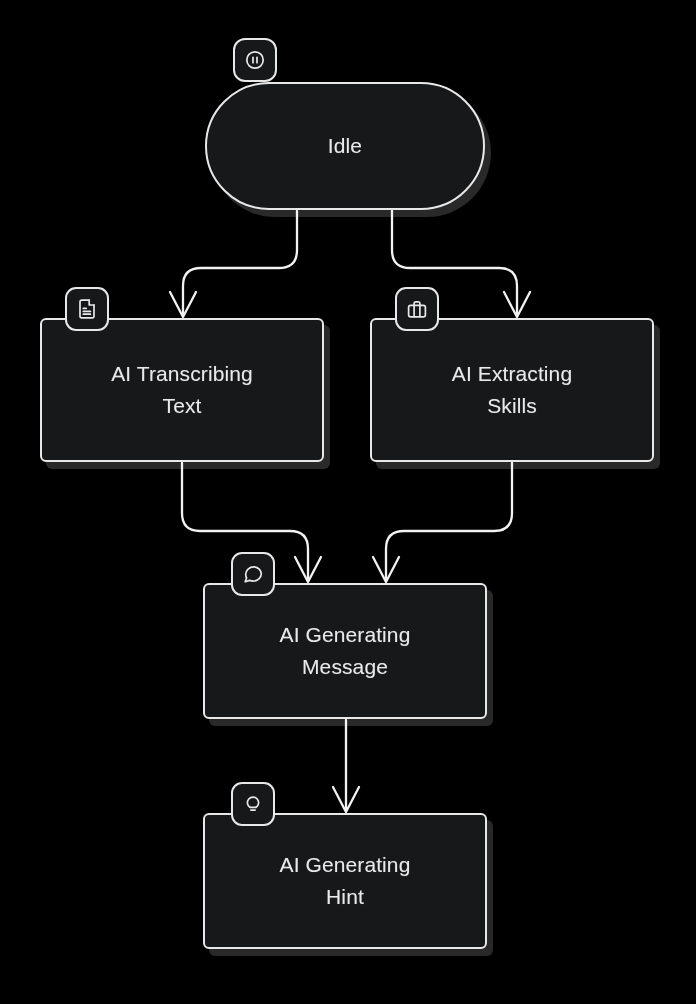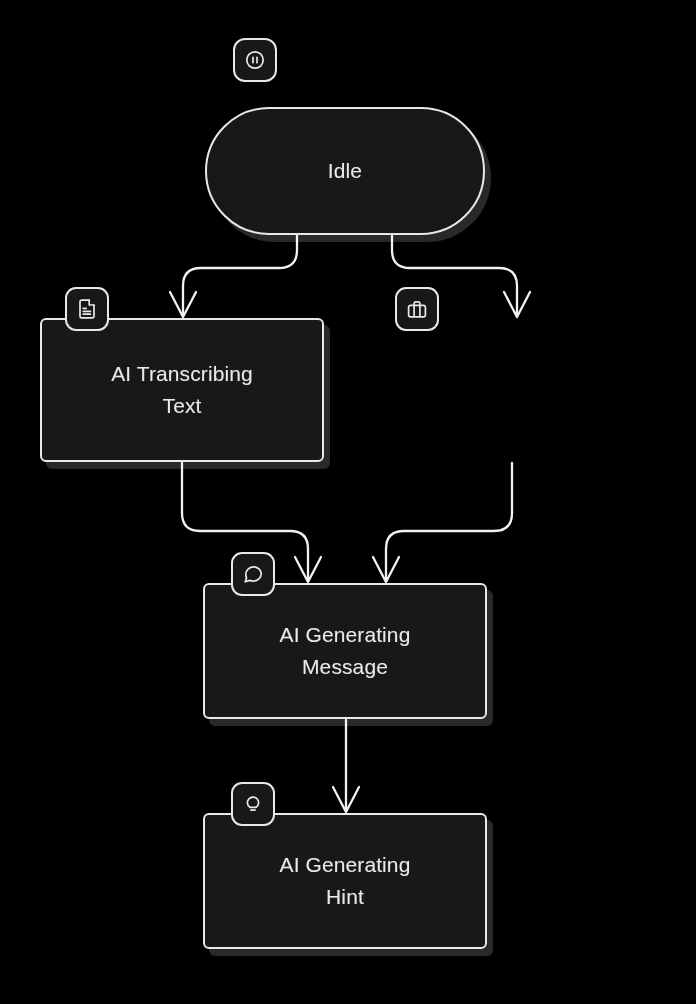--- a/index.html
+++ b/index.html
@@ -19,21 +19,21 @@
   .node{
     position:absolute;z-index:3;
     background:#17181a;
     border:2px solid #e8e8e8;
     box-sizing:border-box;
     display:flex;align-items:center;justify-content:center;
     box-shadow:6px 7px 0 0 rgba(255,255,255,0.16);
     color:#e9e9e9;
   }
   .node.rect{border-radius:6px;}
-  .node.stadium{border-radius:70px;margin-top:25px;}
+  .node.stadium{border-radius:70px;}
   .node-label{
     text-align:center;
     font-size:21px;
     line-height:1.52;
     letter-spacing:0.1px;
     color:#e9e9e9;
     white-space:pre-line;
     padding:0 14px;
     text-shadow:0 0 1px rgba(255,255,255,.25);
   }
@@ -100,20 +100,24 @@
   <div class="badge" style="left:65px;top:287px;">
     <svg width="24" height="24" viewBox="0 0 24 24">
       <path d="M14.2 3.2 H6.6 A1.6 1.6 0 0 0 5 4.8 V19.2 A1.6 1.6 0 0 0 6.6 20.8 H17.4 A1.6 1.6 0 0 0 19 19.2 V8"></path>
       <polyline points="14.2,3.2 14.2,8 19,8"></polyline>
       <line x1="8.3" y1="11.4" x2="11.2" y2="11.4"></line>
       <line x1="8.3" y1="14.4" x2="15.4" y2="14.4"></line>
       <line x1="8.3" y1="17.2" x2="15.4" y2="17.2"></line>
     </svg>
   </div>
 
+  <div class="node rect" style="left:370px;top:318px;width:284px;height:144px;">
+    <div class="node-label">AI Extracting
+Skills</div>
+  </div>
   <div class="badge" style="left:395px;top:287px;">
     <svg width="24" height="24" viewBox="0 0 24 24">
       <rect x="3.6" y="8.3" width="16.8" height="11.6" rx="2.1"></rect>
       <path d="M9.1 8.3 V6.4 A1.6 1.6 0 0 1 10.7 4.8 H13.3 A1.6 1.6 0 0 1 14.9 6.4 V8.3"></path>
       <line x1="9.1" y1="8.8" x2="9.1" y2="19.4"></line>
       <line x1="14.9" y1="8.8" x2="14.9" y2="19.4"></line>
     </svg>
   </div>
 
   <div class="node rect" style="left:203px;top:583px;width:284px;height:136px;">

